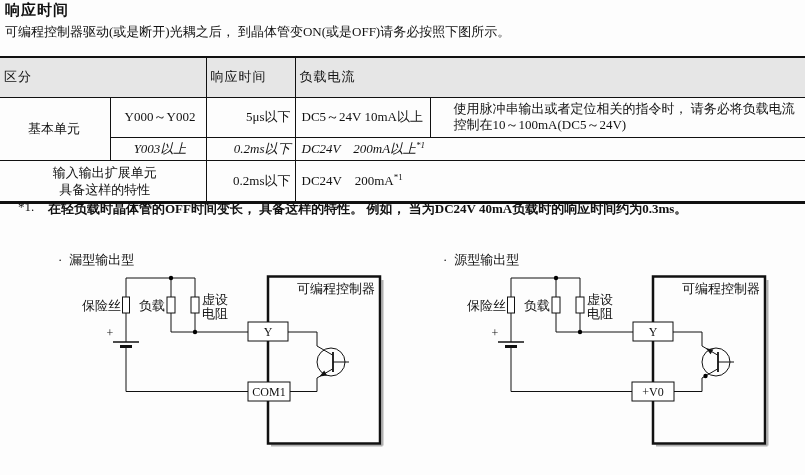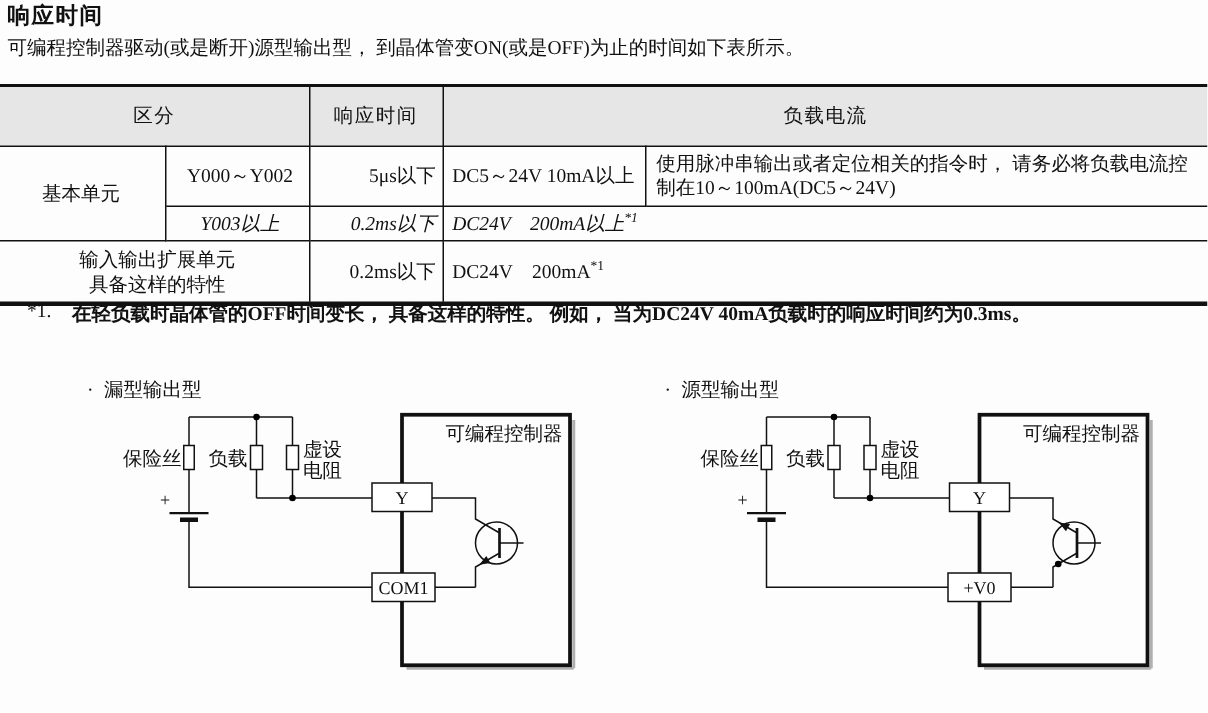--- a/index.html
+++ b/index.html
@@ -34,31 +34,31 @@
     border-collapse:collapse;table-layout:fixed;width:805px;
     font-size:13px;
     border-top:2px solid var(--ink);
     border-bottom:3px solid var(--ink);
   }
   th,td{border:1px solid var(--ink);padding:0 4px;vertical-align:middle;}
   tr > *:first-child{border-left:none;}
   tr > *:last-child{border-right:none;}
   th{
     background:var(--header-bg);
-    font-weight:normal;text-align:center;
+    font-weight:normal;text-align:left;
     height:40px;letter-spacing:1px;
   }
   .row-1{height:40px;}
   .row-2{height:23px;font-style:italic;}
   .row-3{height:42px;}
   td.pl14{padding-left:28px;}
   td.pl8{padding-left:8px;text-align:center;}
   td.pl6{padding-left:6px;}
   td.center{text-align:right;}
-  td.note-cell{line-height:16px;padding-left:7px;padding-right:3px;}
+  td.note-cell{line-height:16px;padding-left:23px;padding-right:3px;}
   .line{display:block;line-height:17px;}
   sup.ref{font-size:9px;vertical-align:super;line-height:0;}
   
   .footnote{
     position:absolute;left:18px;top:199px;width:780px;
     font-size:13px;display:flex;
   }
   .fn-marker{width:30px;flex:0 0 30px;}
   .fn-text .line{line-height:19px;white-space:nowrap;font-weight:bold;}
   
@@ -77,21 +77,21 @@
   svg text{font-family:"Liberation Serif","DejaVu Serif",serif;fill:var(--ink);}
   svg .zh{font-size:13px;}
   svg .lat{font-size:12px;}
 </style>
 </head>
 <body>
 
 <div class="page">
 
   <div class="doc-title">响应时间</div>
-  <div class="intro">可编程控制器驱动(或是断开)源型输出型， 到晶体管变ON(或是OFF)为止的时间如下表所示。</div>
+  <div class="intro">可编程控制器驱动(或是断开)光耦之后， 到晶体管变ON(或是OFF)请务必按照下图所示。</div>
 
   <div class="tbl-wrap">
     <table>
       <colgroup>
         <col style="width:110px">
           <col style="width:96px">
           <col style="width:89px">
         <col style="width:135px">
           <col style="width:375px">
       </colgroup>

